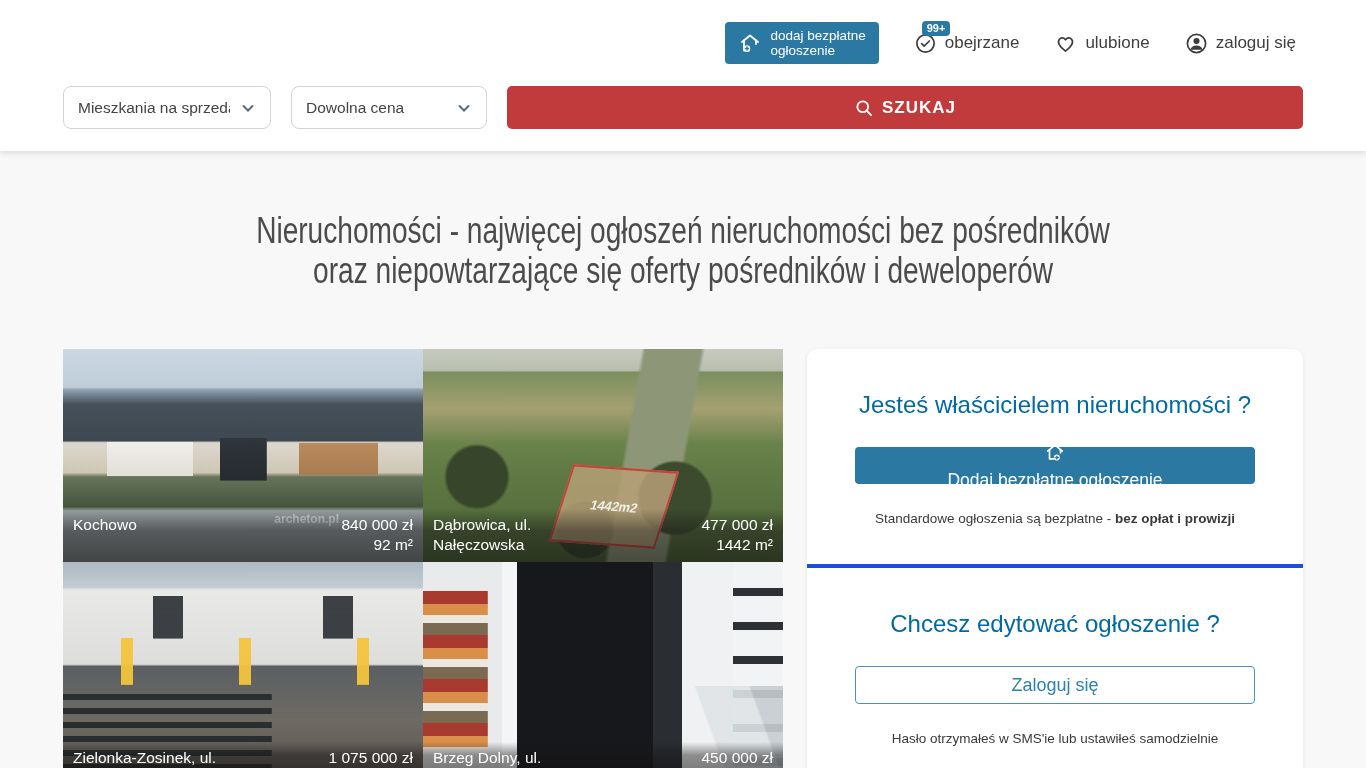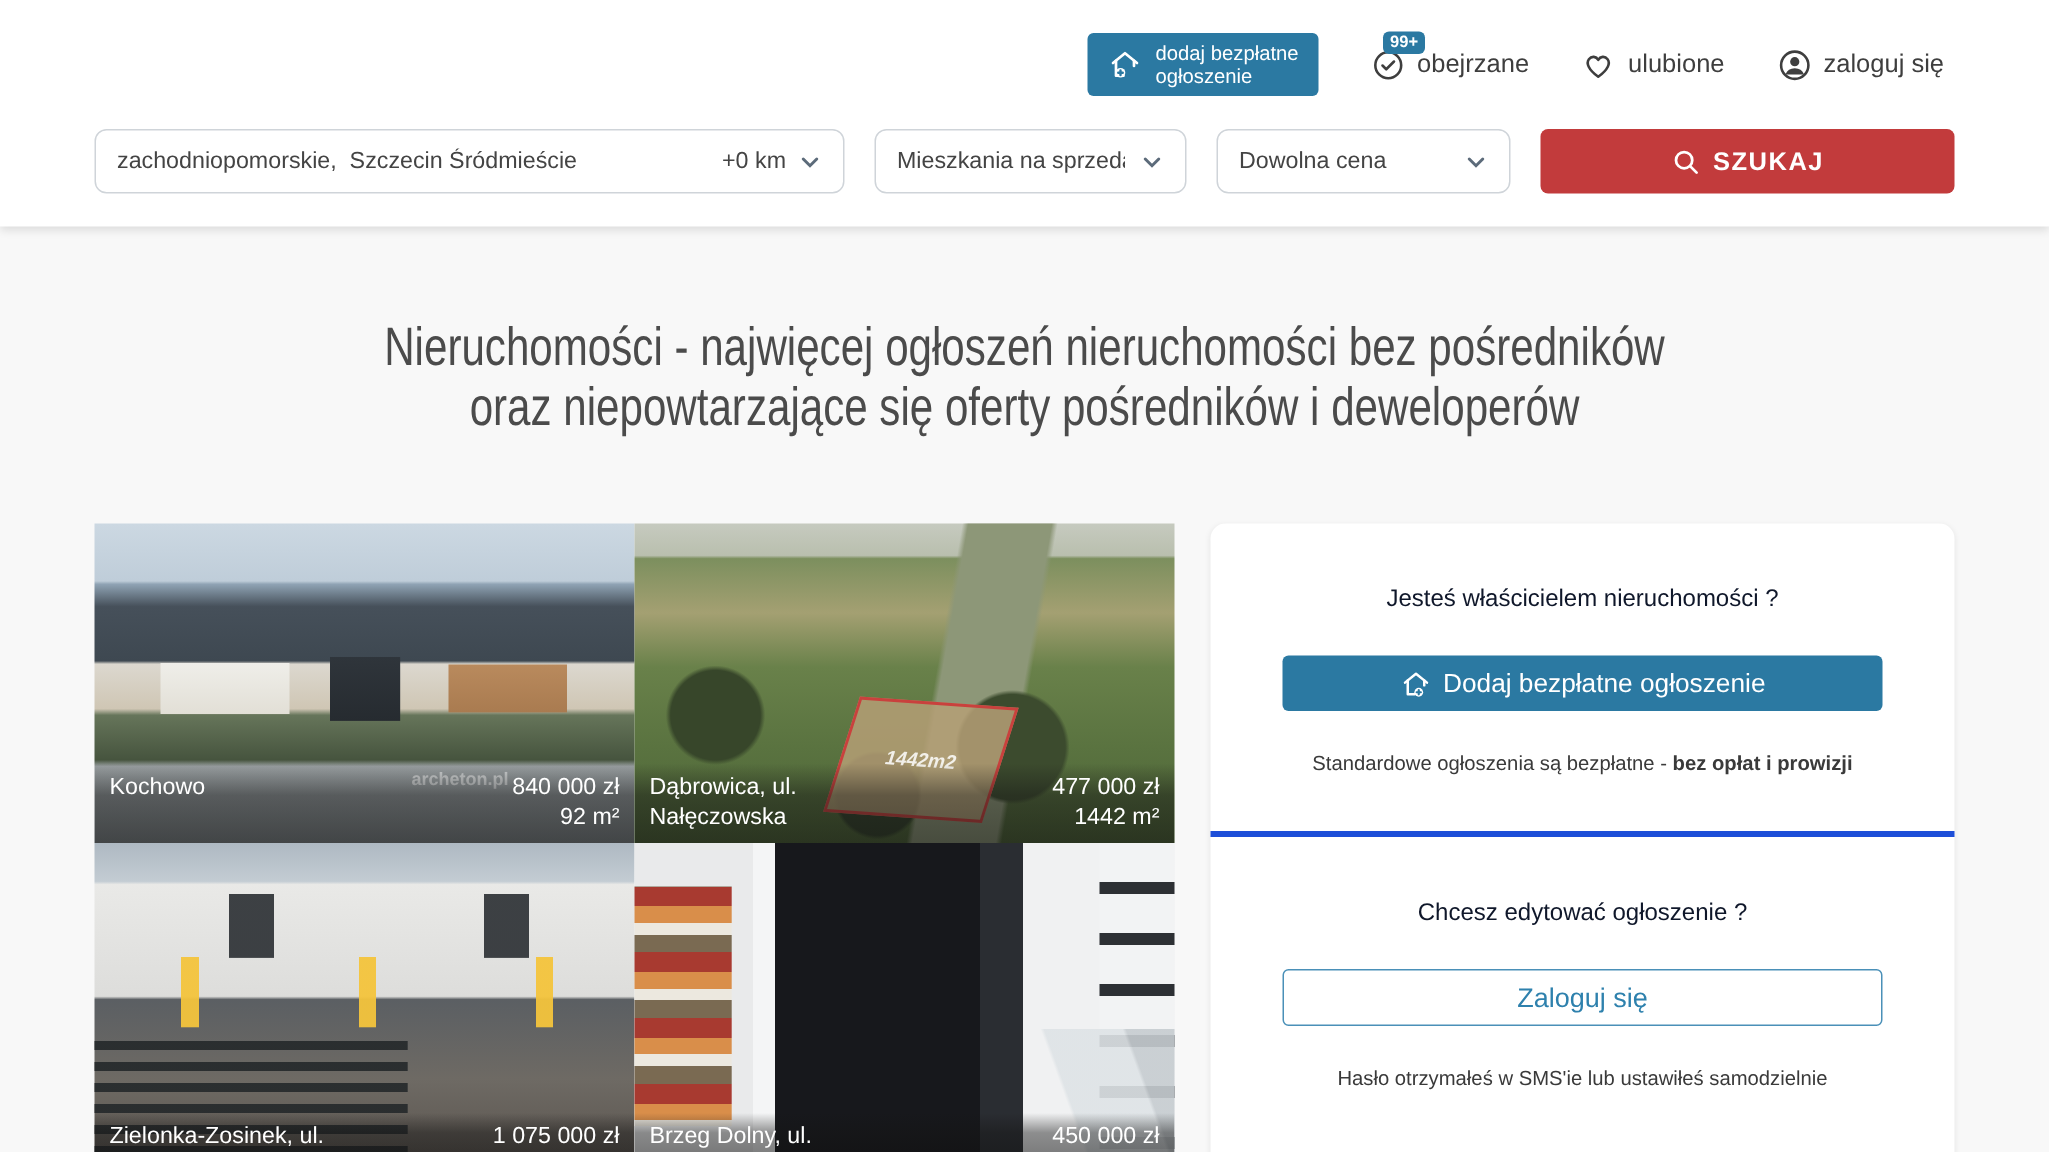--- a/index.html
+++ b/index.html
@@ -76,23 +76,23 @@
       linear-gradient(180deg,#aeb9c2 0%,#c3ccd3 12%,#e9e9e7 13%,#dddddb 48%,#5b5f63 49%,#6e6a64 74%,#5a544e 100%); }
   .photo-4 { background:
       linear-gradient(70deg, rgba(0,0,0,0) 64%, rgba(222,227,230,.9) 65% 86%, rgba(198,204,208,.9) 87%) 100% 100% / 60% 42% no-repeat,
       repeating-linear-gradient(180deg, #f2f3f4 0 26px, #2d3034 26px 34px) 100% 0 / 14% 100% no-repeat,
       repeating-linear-gradient(180deg, #a83a30 0 13px, #d98e4a 13px 24px, #ece8df 24px 32px, #7a6a52 32px 44px) 0 55% / 18% 75% no-repeat,
       linear-gradient(90deg, #e9eaeb 0 22%, #f4f5f6 22% 26%, #17181c 26% 64%, #2a2d32 64% 72%, #f0f1f2 72% 100%); }
 
   
   .card { flex:1; background:#fff; border-radius:10px; box-shadow:0 1px 4px rgba(0,0,0,.08);
           height:470px; padding:42px 48px 0 48px; text-align:center; }
-  .card h2 { font-size:16px; font-weight:400; color:#0f172a; margin-bottom:28px; }
+  .card h2 { font-size:24px; font-weight:400; color:#0369a1; margin-bottom:28px; }
   .card-btn { width:100%; height:37px; border:none; border-radius:4px; background:#2b79a2; color:#fff;
-              font-size:17.5px; display:flex; align-items:center; justify-content:center; gap:7px; cursor:pointer; }
+              font-size:17.5px; display:flex; align-items:center; justify-content:center; gap:7px; cursor:pointer;flex-direction:column; }
   .card-note { font-size:13.5px; color:#3a3a3a; margin-top:27px; }
   .card-note b { font-weight:bold; }
   .card-sec2 { border-top:4px solid #1d4ed8; margin:38px -48px 0 -48px; padding:42px 48px 0 48px; }
   .login-btn { width:100%; height:38px; background:#fff; border:1px solid #4a90b8; border-radius:4px;
                color:#2e81ad; font-size:18px; cursor:pointer; }
 </style>
 </head>
 <body>
 
 <div class="header">
@@ -138,29 +138,20 @@
             <circle cx="12" cy="9.5" r="3.2" fill="#3e3e3e"></circle>
             <path d="M5.5 18.5 a7 7 0 0 1 13 0 z" fill="#3e3e3e"></path>
           </svg>
         </span>
         <span>zaloguj się</span>
       </div>
     </div>
   </div>
 
   <div class="searchrow">
-    <div class="field field-location">
-      <span class="loc">zachodniopomorskie,  Szczecin Śródmieście</span>
-      <span class="radius">+0 km</span>
-      <span class="chev">
-        <svg width="16" height="16" viewBox="0 0 16 16" fill="none" stroke="#5c6b7a" stroke-width="2" stroke-linecap="round">
-            <path d="M3.5 6 L8 10.5 L12.5 6"></path>
-          </svg>
-      </span>
-    </div>
     <div class="field field-cat">
       <span class="val">Mieszkania na sprzedaż</span>
       <span class="chev">
         <svg width="16" height="16" viewBox="0 0 16 16" fill="none" stroke="#5c6b7a" stroke-width="2" stroke-linecap="round">
             <path d="M3.5 6 L8 10.5 L12.5 6"></path>
           </svg>
       </span>
     </div>
     <div class="field field-price">
       <span class="val">Dowolna cena</span>

